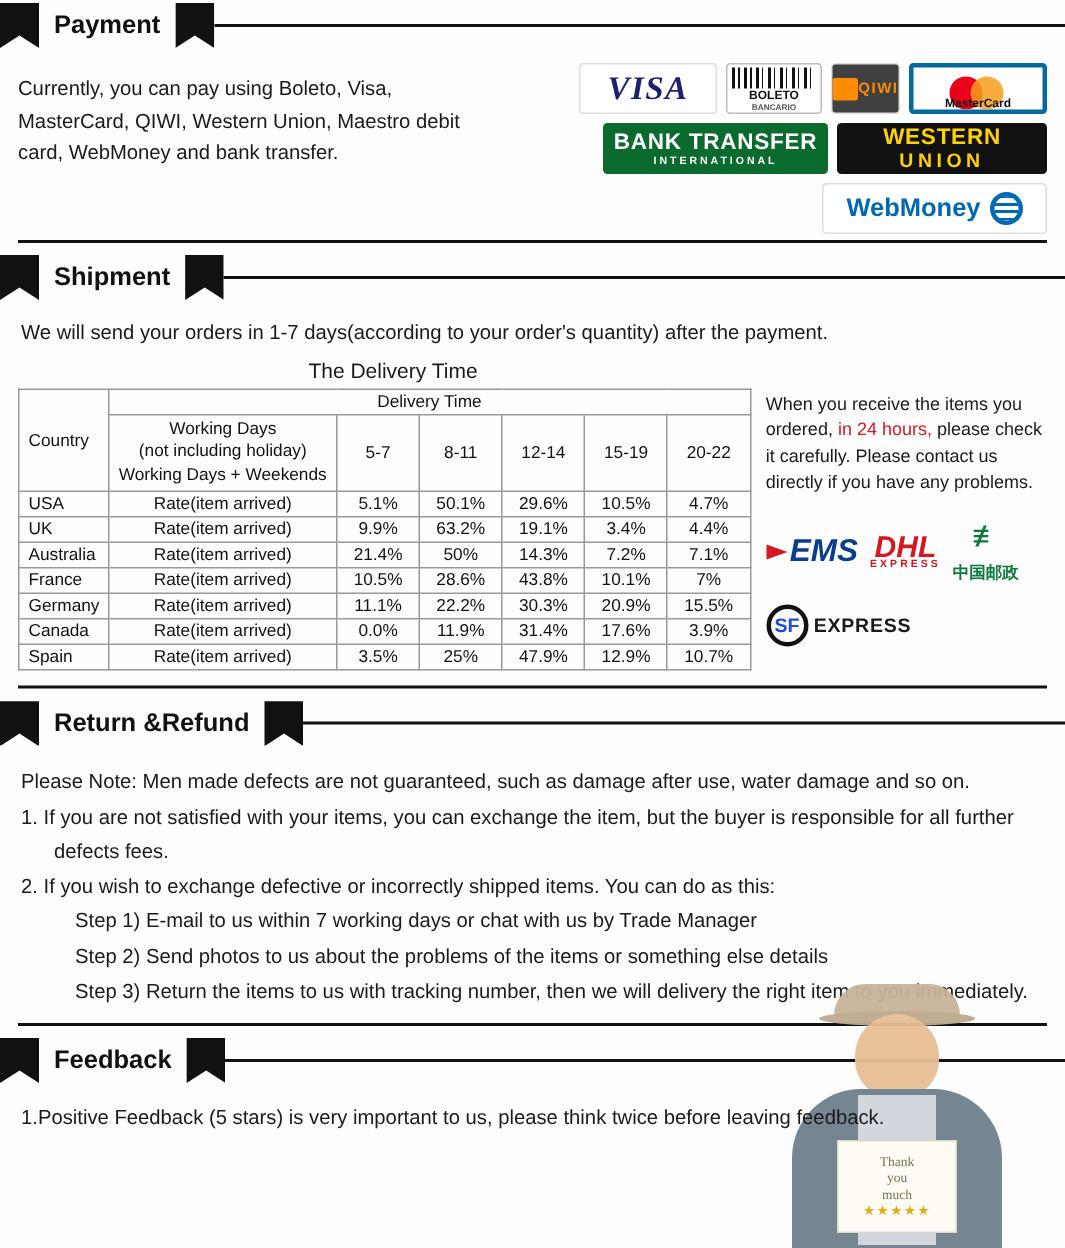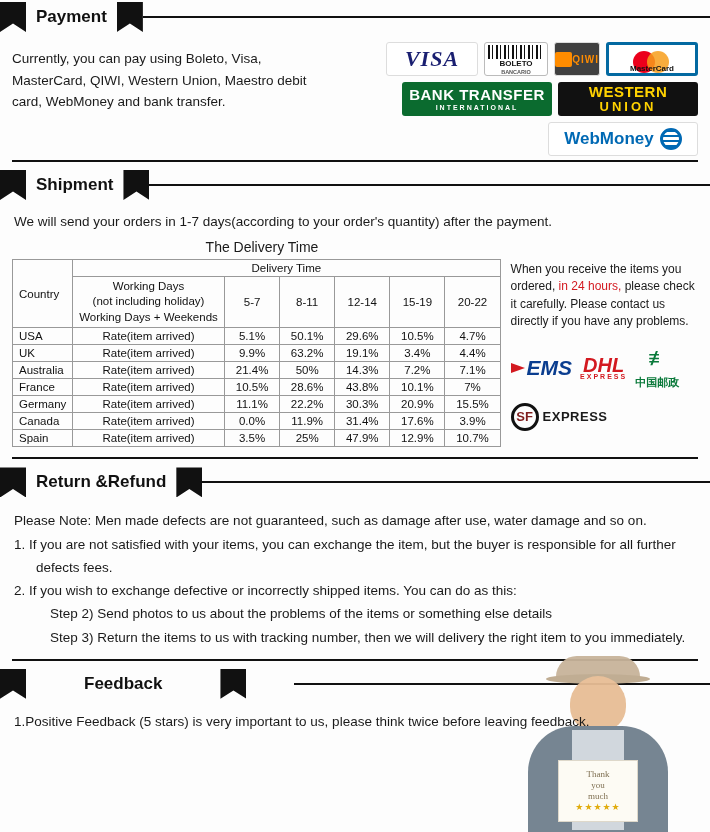--- a/index.html
+++ b/index.html
@@ -208,21 +208,21 @@
     display: flex; flex-direction: column; align-items: center; color: #0b7a3b;
   }
   .cpost-mark { font-size: 20px; font-weight: 800; letter-spacing: -2px; }
   .cpost-text { font-size: 11px; font-weight: 700; margin-top: 2px; }
   .sf {
     display: flex; align-items: center; gap: 4px;
   }
   .sf-circle {
     width: 28px; height: 28px; border-radius: 50%; border: 3px solid #111;
     display: flex; align-items: center; justify-content: center;
-    font-weight: 800; font-size: 13px; color: #7f1d1d;
+    font-weight: 800; font-size: 13px; color: #1d4ed8;
   }
   .sf-text { font-size: 13px; font-weight: 700; letter-spacing: .5px; }
   .return-body {
     padding: 10px 14px 4px 14px;
     font-size: 13.5px;
     line-height: 1.72;
   }
   .return-body .indent { padding-left: 22px; }
   .return-body .indent2 { padding-left: 36px; }
 
@@ -449,27 +449,28 @@
     <div class="head-title">Return &amp;Refund</div>
     <div class="flag"></div>
     <div class="head-rule"></div>
   </div>
 
   <div class="return-body">
     <div>Please Note: Men made defects are not guaranteed, such as damage after use, water  damage and so on.</div>
     <div>1. If you are not satisfied with your items, you can exchange the item, but the buyer is responsible for all further</div>
     <div class="indent">defects fees.</div>
     <div>2. If you wish to exchange defective or incorrectly shipped items. You can do as this:</div>
+    <div class="indent2">Step 1) E-mail to us within 7 working days or chat with us by Trade Manager</div>
     <div class="indent2">Step 2) Send photos to us about the problems of the items or something else details</div>
     <div class="indent2">Step 3) Return the items to us with tracking number, then we will delivery the right item to you immediately.</div>
   </div>
 
   <div class="sec-bottom-rule" style="margin-top:6px;"></div>
 
-  <div class="section-head" style="margin-top:6px;gap:48px;">
+  <div class="section-head" style="margin-top:6px;">
     <div class="flag"></div>
     <div class="head-title">Feedback</div>
     <div class="flag"></div>
     <div class="head-rule"></div>
   </div>
 
   <div class="feedback-body">
     <div>1.Positive Feedback (5 stars) is very important to us, please think twice before leaving feedback.</div>
   </div>
 

